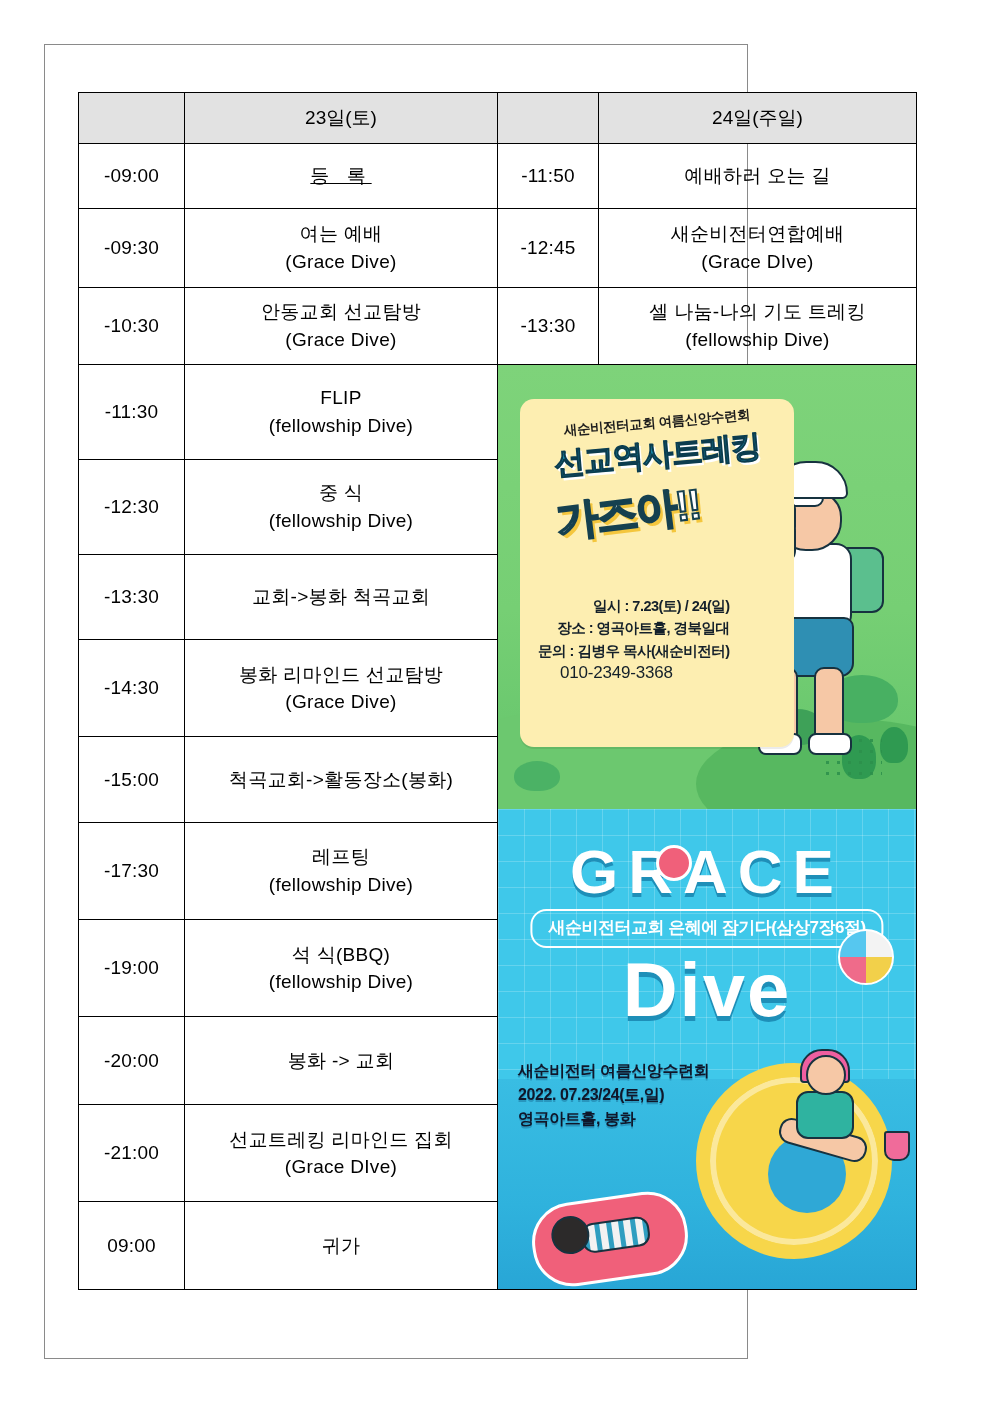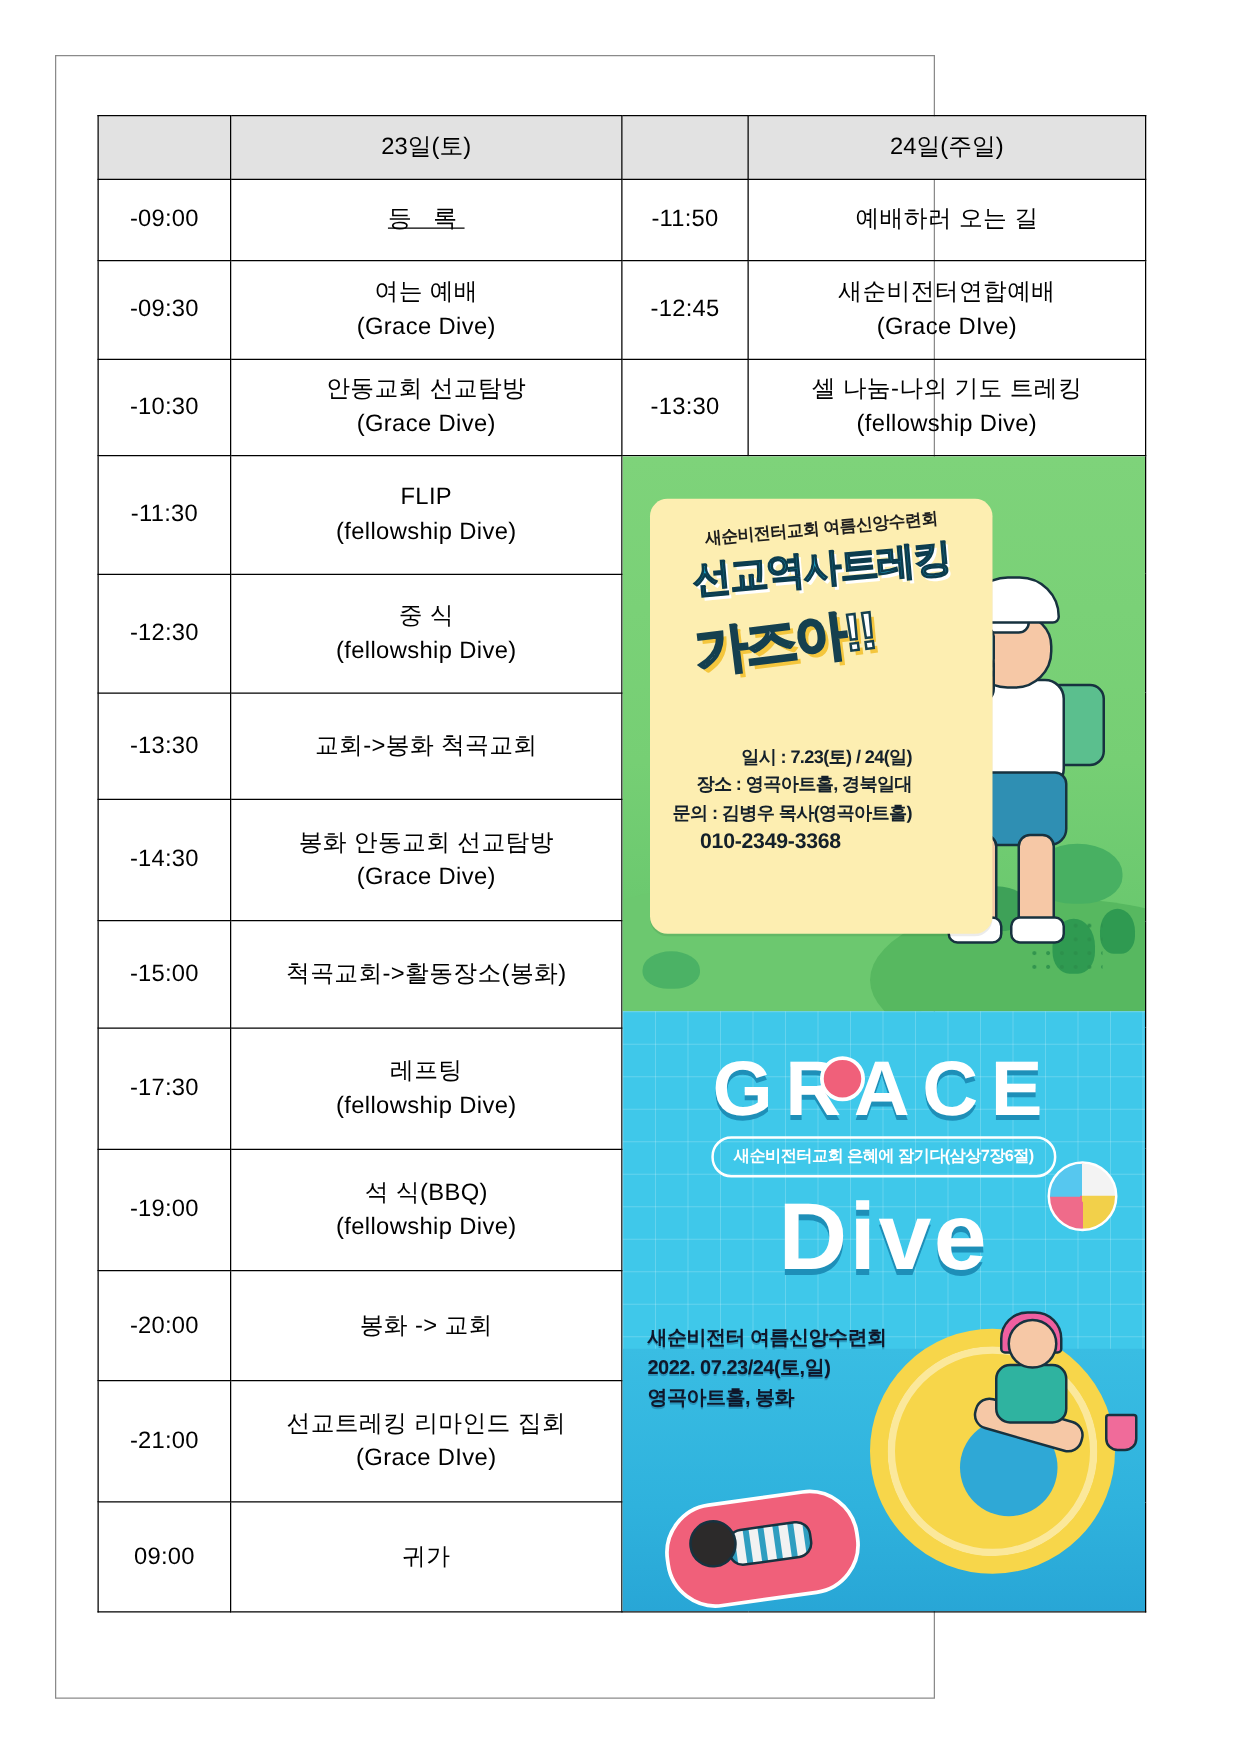--- a/index.html
+++ b/index.html
@@ -183,21 +183,21 @@
     line-height: 1.55;
     color: #14202a;
     letter-spacing: -0.5px;
     text-align: right;
   }
   .card .phone {
     position: absolute;
     left: 40px;
     top: 262px;
     font-size: 17px;
-    font-weight: bold;
+    font-weight: normal;
     color: #14202a;
     letter-spacing: -0.2px;
   }
 
   
   .walker { position: absolute; right: 18px; top: 96px; width: 180px; height: 300px; }
   .w-hat {
     position: absolute; left: 56px; top: 0;
     width: 70px; height: 34px;
     background: #ffffff;
@@ -328,21 +328,21 @@
     border: 3px solid #ffffff;
   }
   .ribbon {
     position: absolute;
     left: 50%;
     transform: translateX(-50%);
     top: 100px;
     padding: 5px 16px;
     border: 2px solid #ffffff;
     border-radius: 16px;
-    font-size: 13px;
+    font-size: 17px;
     font-weight: bold;
     color: #ffffff;
     letter-spacing: -0.5px;
     white-space: nowrap;
   }
   .dive-word {
     position: absolute;
     left: 0; right: 0; top: 126px;
     text-align: center;
     font-size: 76px;
@@ -555,21 +555,21 @@
                   <div class="w-bino"></div>
                 </div>
 
                 <div class="card">
                   <div class="kicker">새순비전터교회 여름신앙수련회</div>
                   <div class="bigtitle">선교역사트레킹</div>
                   <div class="shout">가즈아!!</div>
                   <div class="info">
                     <div>일시 : 7.23(토) / 24(일)</div>
                     <div>장소 : 영곡아트홀, 경북일대</div>
-                    <div>문의 : 김병우 목사(영곡아트홀)</div>
+                    <div>문의 : 김병우 목사(새순비전터)</div>
                   </div>
                   <div class="phone">010-2349-3368</div>
                 </div>
               </div>
 
               <div class="poster-bot">
                 <div class="grid"></div>
                 <div class="water"></div>
 
                 <div class="grace-word">GRACE</div>
@@ -615,21 +615,21 @@
         <tr>
           <td class="time" style="height:68px">-13:30</td>
           <td class="act">
             <span>교회-&gt;봉화 척곡교회</span>
           </td>
         </tr>
 
         <tr>
           <td class="time" style="height:78px">-14:30</td>
           <td class="act">
-            <span>봉화 안동교회 선교탐방</span>
+            <span>봉화 리마인드 선교탐방</span>
             <span class="line2">(Grace  Dive)</span>
           </td>
         </tr>
 
         <tr>
           <td class="time" style="height:68px">-15:00</td>
           <td class="act">
             <span>척곡교회-&gt;활동장소(봉화)</span>
           </td>
         </tr>

